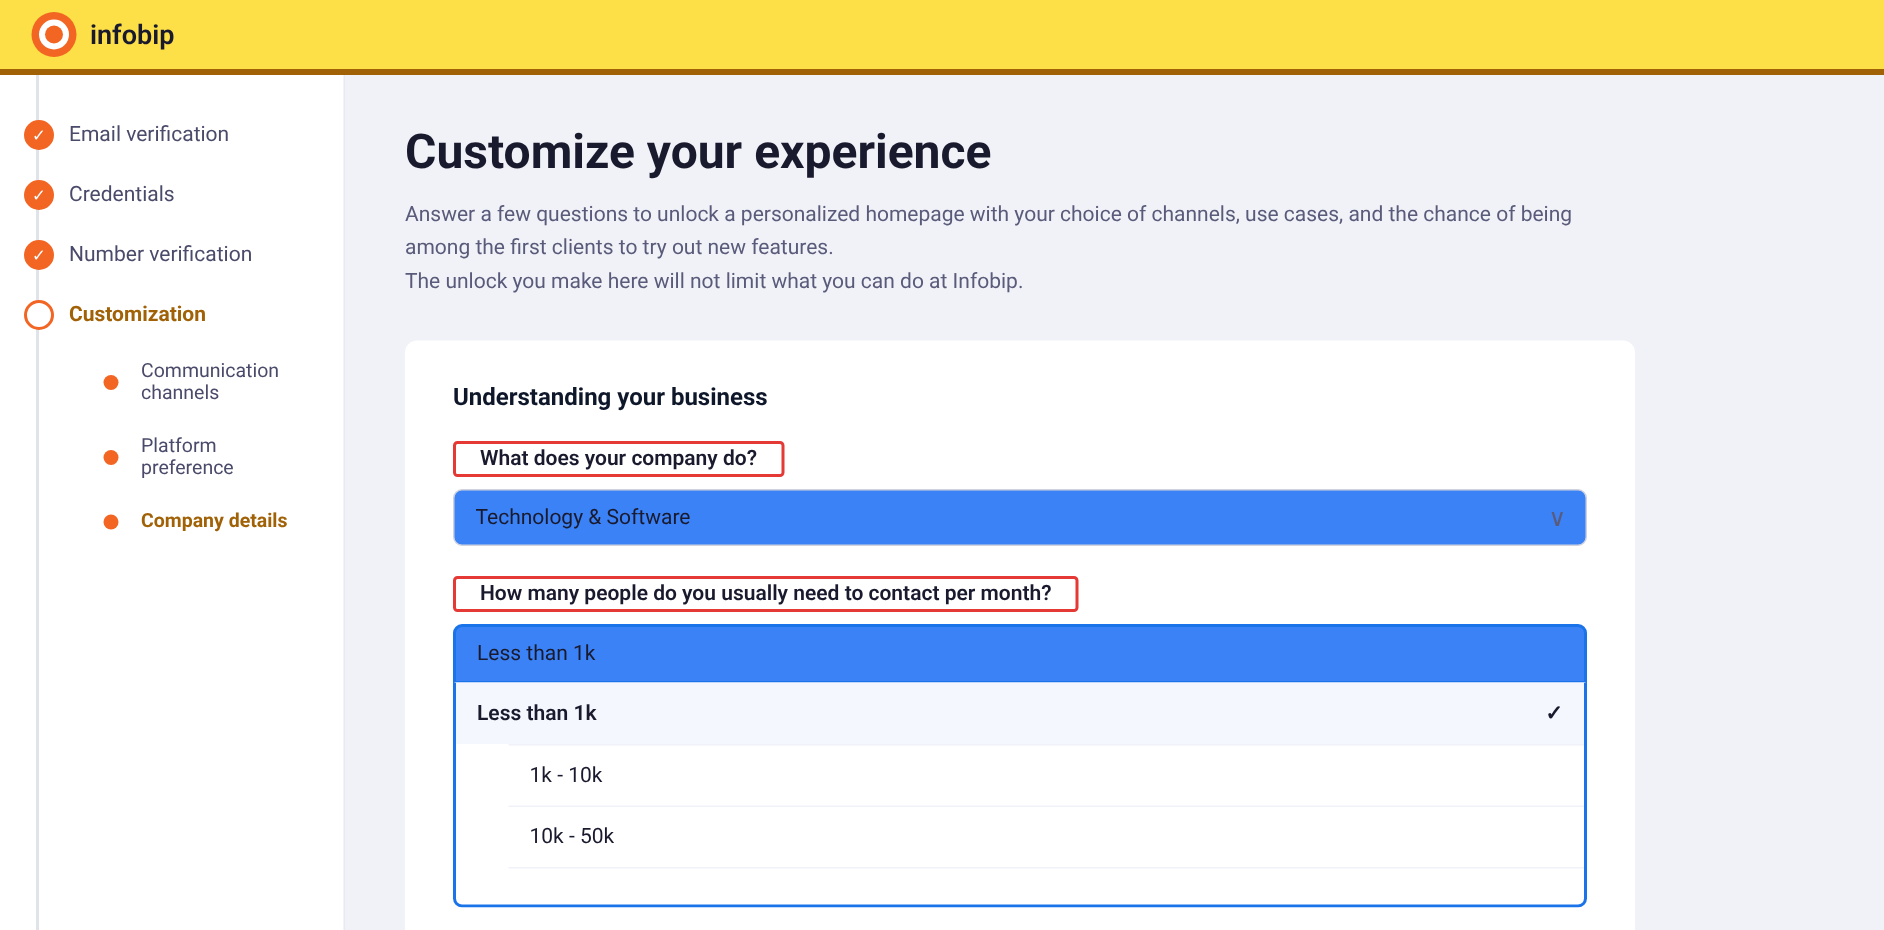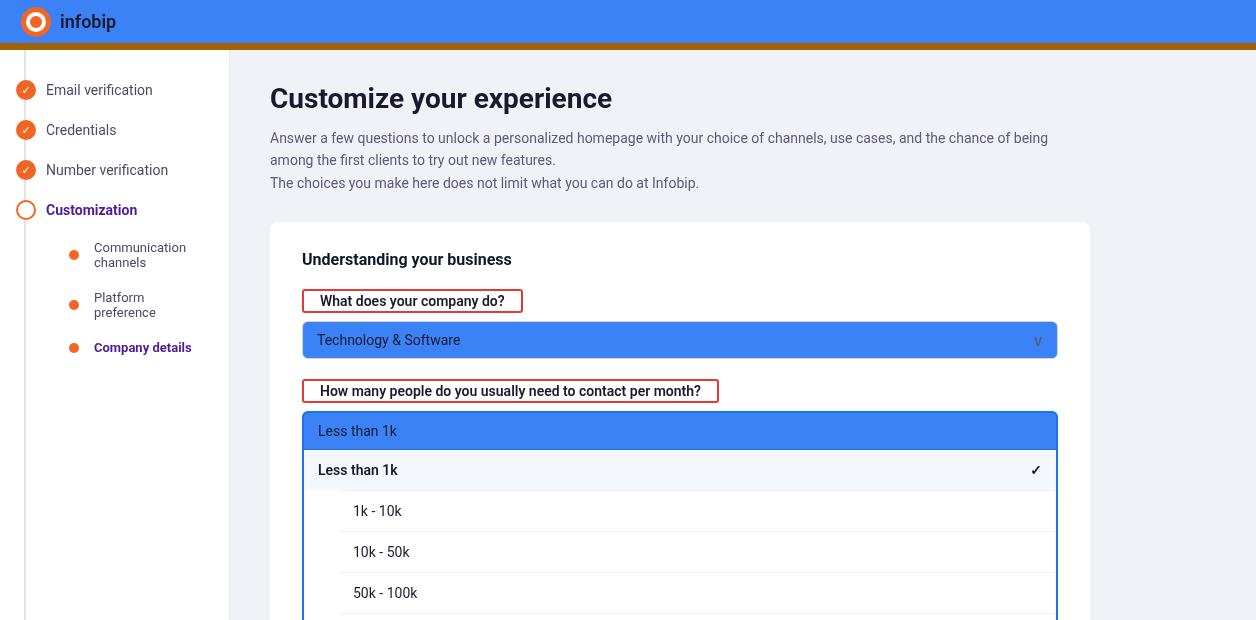--- a/index.html
+++ b/index.html
@@ -4,24 +4,24 @@
   <style>
     * { box-sizing: border-box; margin: 0; padding: 0; }
     body {
       font-family: -apple-system, BlinkMacSystemFont, 'Segoe UI', Roboto, sans-serif;
       background: #f0f2f7;
       min-height: 620px;
       display: flex;
       flex-direction: column;
     }
     .header {
-      background: #3b82f6;
+      background: #fde047;
       padding: 12px 20px;
       display: flex;
-      border-bottom: 7px solid #a16207;
+      border-bottom: 4px solid #a16207;
       height: 50px;
     }
     .logo {
       display: flex;
       align-items: center;
       gap: 8px;
     }
     .logo-icon {
       width: 32px;
       height: 32px;
@@ -46,21 +46,21 @@
       display: flex;
       align-items: center;
       padding: 10px 20px 10px 16px;
       cursor: pointer;
       position: relative;
       font-size: 14px;
       color: #4a4a6a;
     }
     .sidebar-item.active {
       font-weight: 700;
-      color: #4c1d95;
+      color: #a16207;
     }
     .sidebar-item.sub-item {
       padding-left: 64px;
       font-size: 13px;
     }
     .step-indicator {
       width: 20px;
       height: 20px;
       border-radius: 50%;
       margin-right: 10px;
@@ -109,21 +109,21 @@
     }
     .check-icon {
       font-size: 11px;
     }
     .content {
       flex: 1;
       padding: 32px 40px;
       overflow-y: auto;
     }
     .page-title {
-      font-size: 28px;
+      font-size: 32px;
       font-weight: 700;
       color: #1a1a2e;
       margin-bottom: 12px;
     }
     .page-desc {
       font-size: 14px;
       color: #5a5a7a;
       line-height: 1.6;
       max-width: 820px;
       margin-bottom: 28px;
@@ -272,21 +272,21 @@
     <div class="sidebar-item sub-item active">
       <div class="step-indicator dot"></div>
       <span>Company details</span>
     </div>
   </div>
 
   <div class="content">
     <h1 class="page-title">Customize your experience</h1>
     <p class="page-desc">
       <span>Answer a few questions to unlock a personalized homepage with your choice of channels, use cases, and the chance of being among the first clients to try out new features.</span><br>
-      <span>The choices you make here does not limit what you can do at Infobip.</span>
+      <span>The unlock you make here will not limit what you can do at Infobip.</span>
     </p>
 
     <div class="card">
       <div class="section-title">Understanding your business</div>
 
       <div>
         <div class="field-label">What does your company do?</div>
         <div class="select-wrapper">
           <div class="select-field">
             <span>Technology &amp; Software</span>
@@ -308,23 +308,20 @@
               <span>Less than 1k</span>
               <span class="check-mark">✓</span>
             </div>
             <div class="dropdown-item">
               <span>1k - 10k</span>
             </div>
             <div class="dropdown-item">
               <span>10k - 50k</span>
             </div>
             <div class="dropdown-item">
-              <span>50k - 100k</span>
-            </div>
-            <div class="dropdown-item">
               
             </div>
           </div>
         </div>
       </div>
     </div>
   </div>
 </div>
 
 </body></html>

